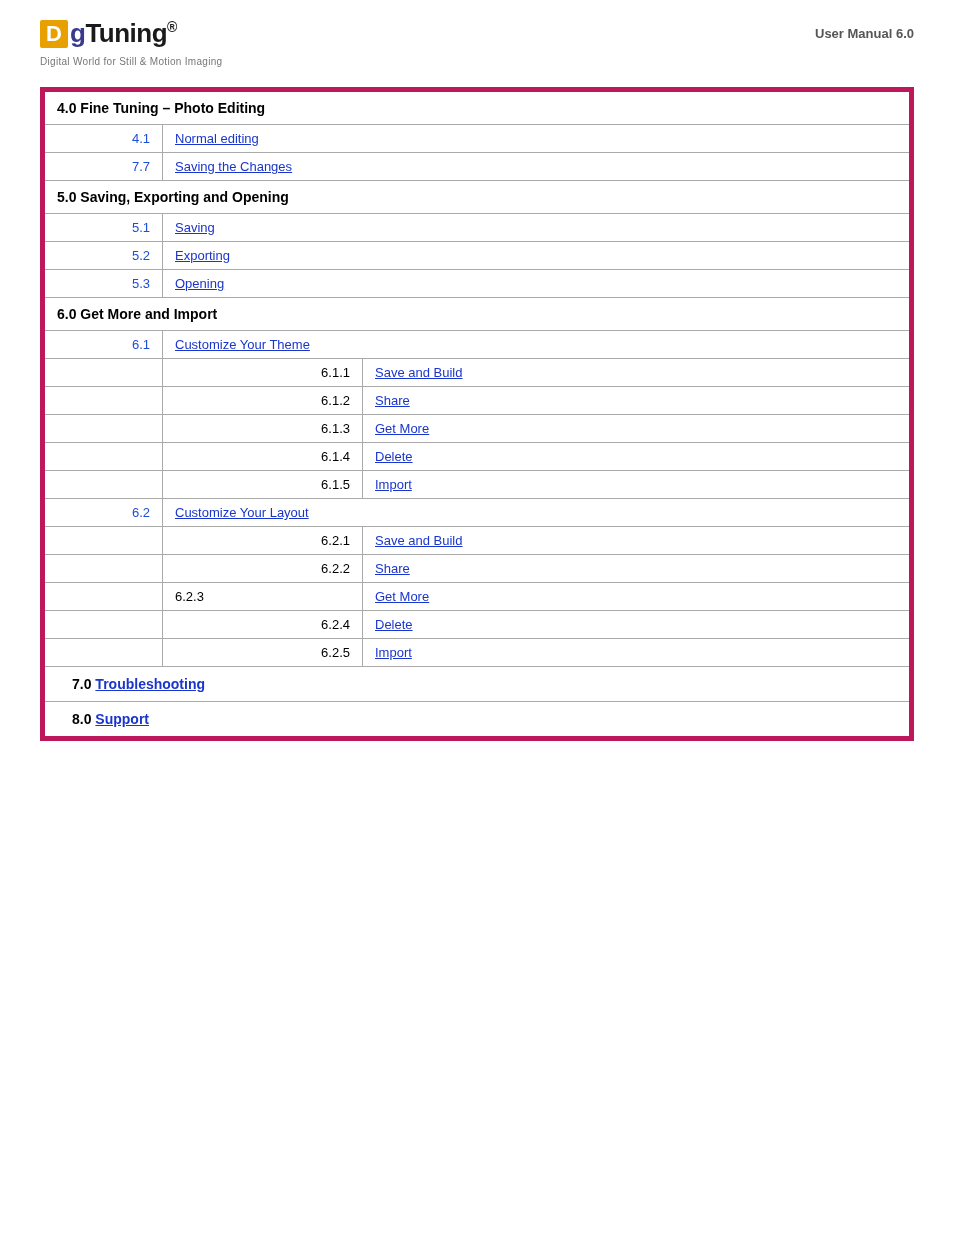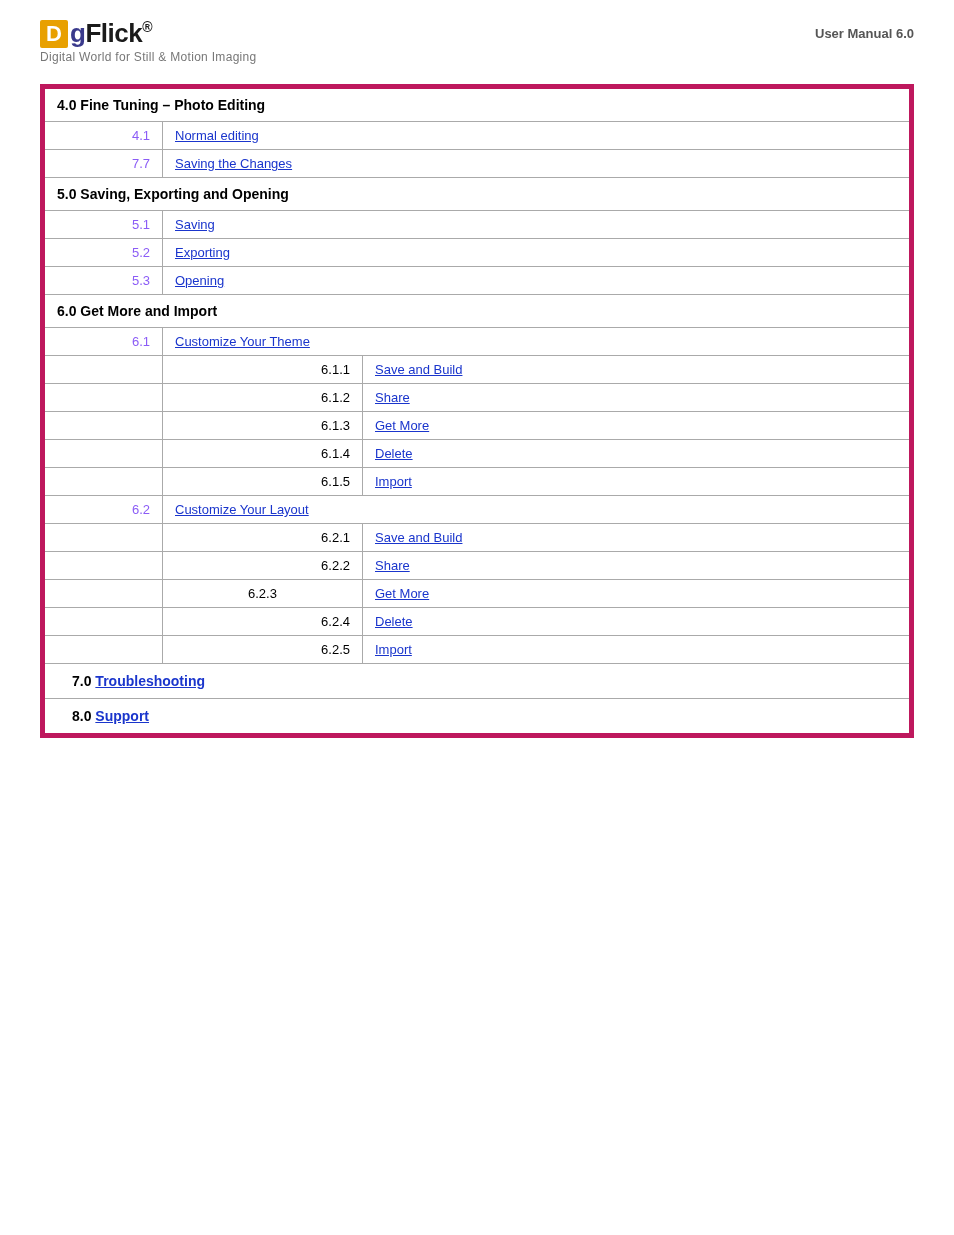--- a/index.html
+++ b/index.html
@@ -48,23 +48,23 @@
       font-weight: bold;
       color: #1a1a1a;
       letter-spacing: -0.5px;
     }
 
     .logo-text span.g { color: #3a3a8c; }
     .logo-text span.flick { color: #1a1a1a; }
     .logo-text span.reg { font-size: 14px; vertical-align: super; color: #1a1a1a; }
 
     .logo-subtitle {
-      font-size: 12px;
+      font-size: 10px;
       color: #777;
-      margin-top: 1px;
+      margin-top: 7px;
       letter-spacing: 0.3px;
     }
 
     .manual-label {
       font-size: 13px;
       font-weight: bold;
       color: #555;
       padding-top: 8px;
     }
 
@@ -96,21 +96,21 @@
     }
 
     .section-header td {
       border-left: 1px solid #aaa;
       border-right: 1px solid #aaa;
     }
 
     .num-col {
       width: 120px;
       text-align: right;
-      color: #8b5cf6;
+      color: #1d4ed8;
       border-right: 1px solid #aaa;
     }
 
     .num-col-sub {
       width: 200px;
       text-align: right;
       color: #000;
     }
 
     .link-col a {
@@ -131,21 +131,21 @@
     }
   </style>
 </head>
 <body>
 
 <div class="header">
   <div class="logo-container">
     <div class="logo-box">
       <div class="logo-d">D</div>
       <div class="logo-text">
-        <span class="g">g</span><span class="flick">Flick</span><span class="reg">®</span>
+        <span class="g">g</span><span class="flick">Tuning</span><span class="reg">®</span>
       </div>
     </div>
     <div class="logo-subtitle">Digital World for Still &amp; Motion Imaging</div>
   </div>
   <div class="manual-label">User Manual 6.0</div>
 </div>
 
 <div class="content">
   <table>
 
@@ -221,21 +221,21 @@
       <td class="num-col-sub" style="text-align:right;">6.2.1</td>
       <td class="link-col"><a>Save and Build</a></td>
     </tr>
     <tr>
       <td class="num-col"></td>
       <td class="num-col-sub" style="text-align:right;padding-left:12px;">6.2.2</td>
       <td class="link-col"><a>Share</a></td>
     </tr>
     <tr>
       <td class="num-col"></td>
-      <td class="num-col-sub" style="text-align:center;">6.2.3</td>
+      <td class="num-col-sub" style="text-align:left;">6.2.3</td>
       <td class="link-col"><a>Get More</a></td>
     </tr>
     <tr>
       <td class="num-col"></td>
       <td class="num-col-sub" style="text-align:right;">6.2.4</td>
       <td class="link-col"><a>Delete</a></td>
     </tr>
     <tr>
       <td class="num-col"></td>
       <td class="num-col-sub" style="text-align:right;">6.2.5</td>

